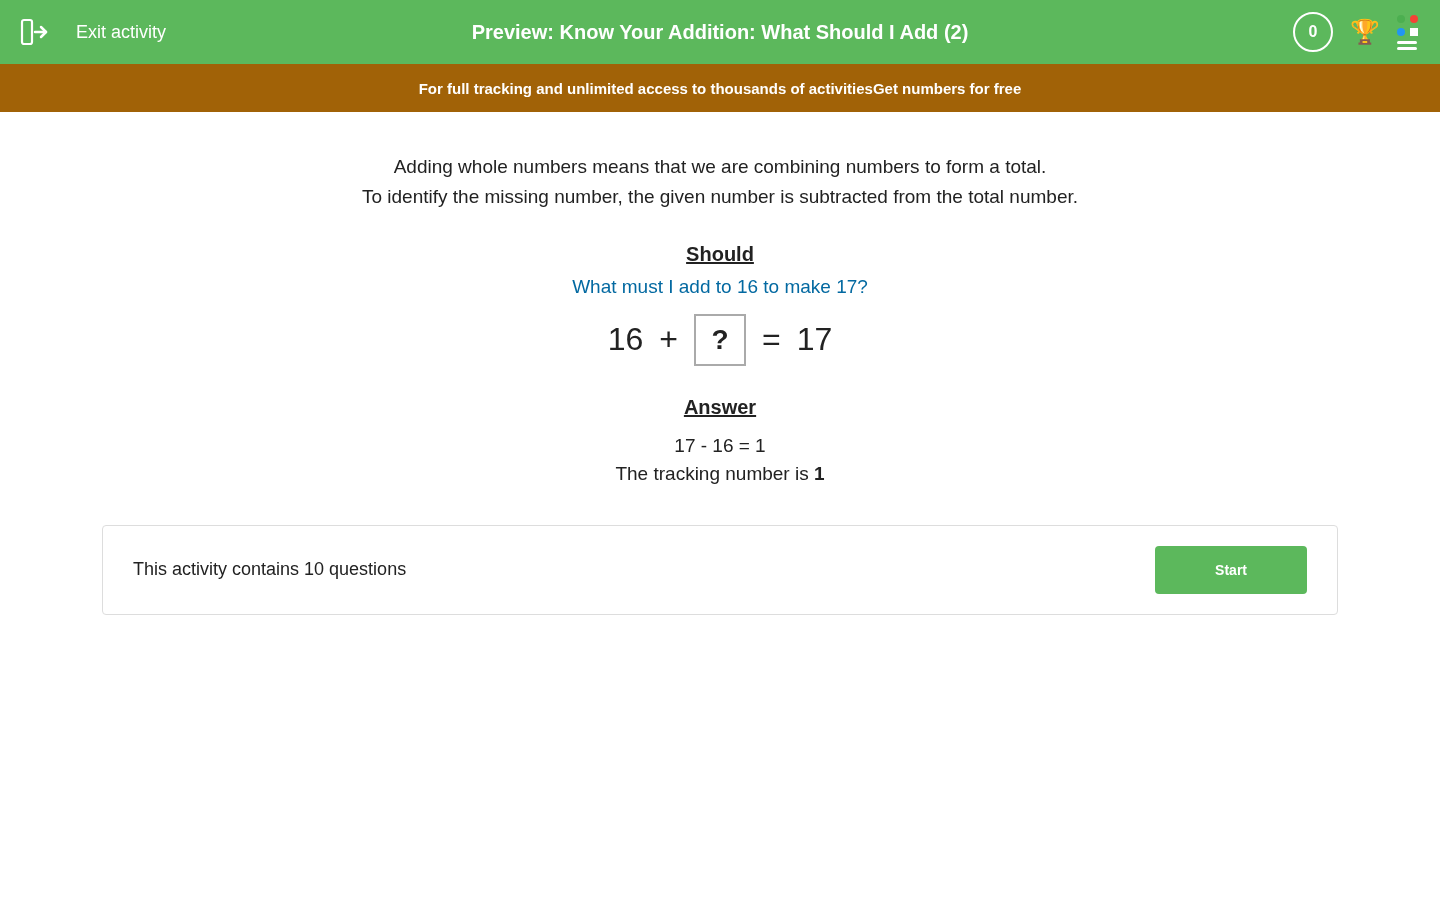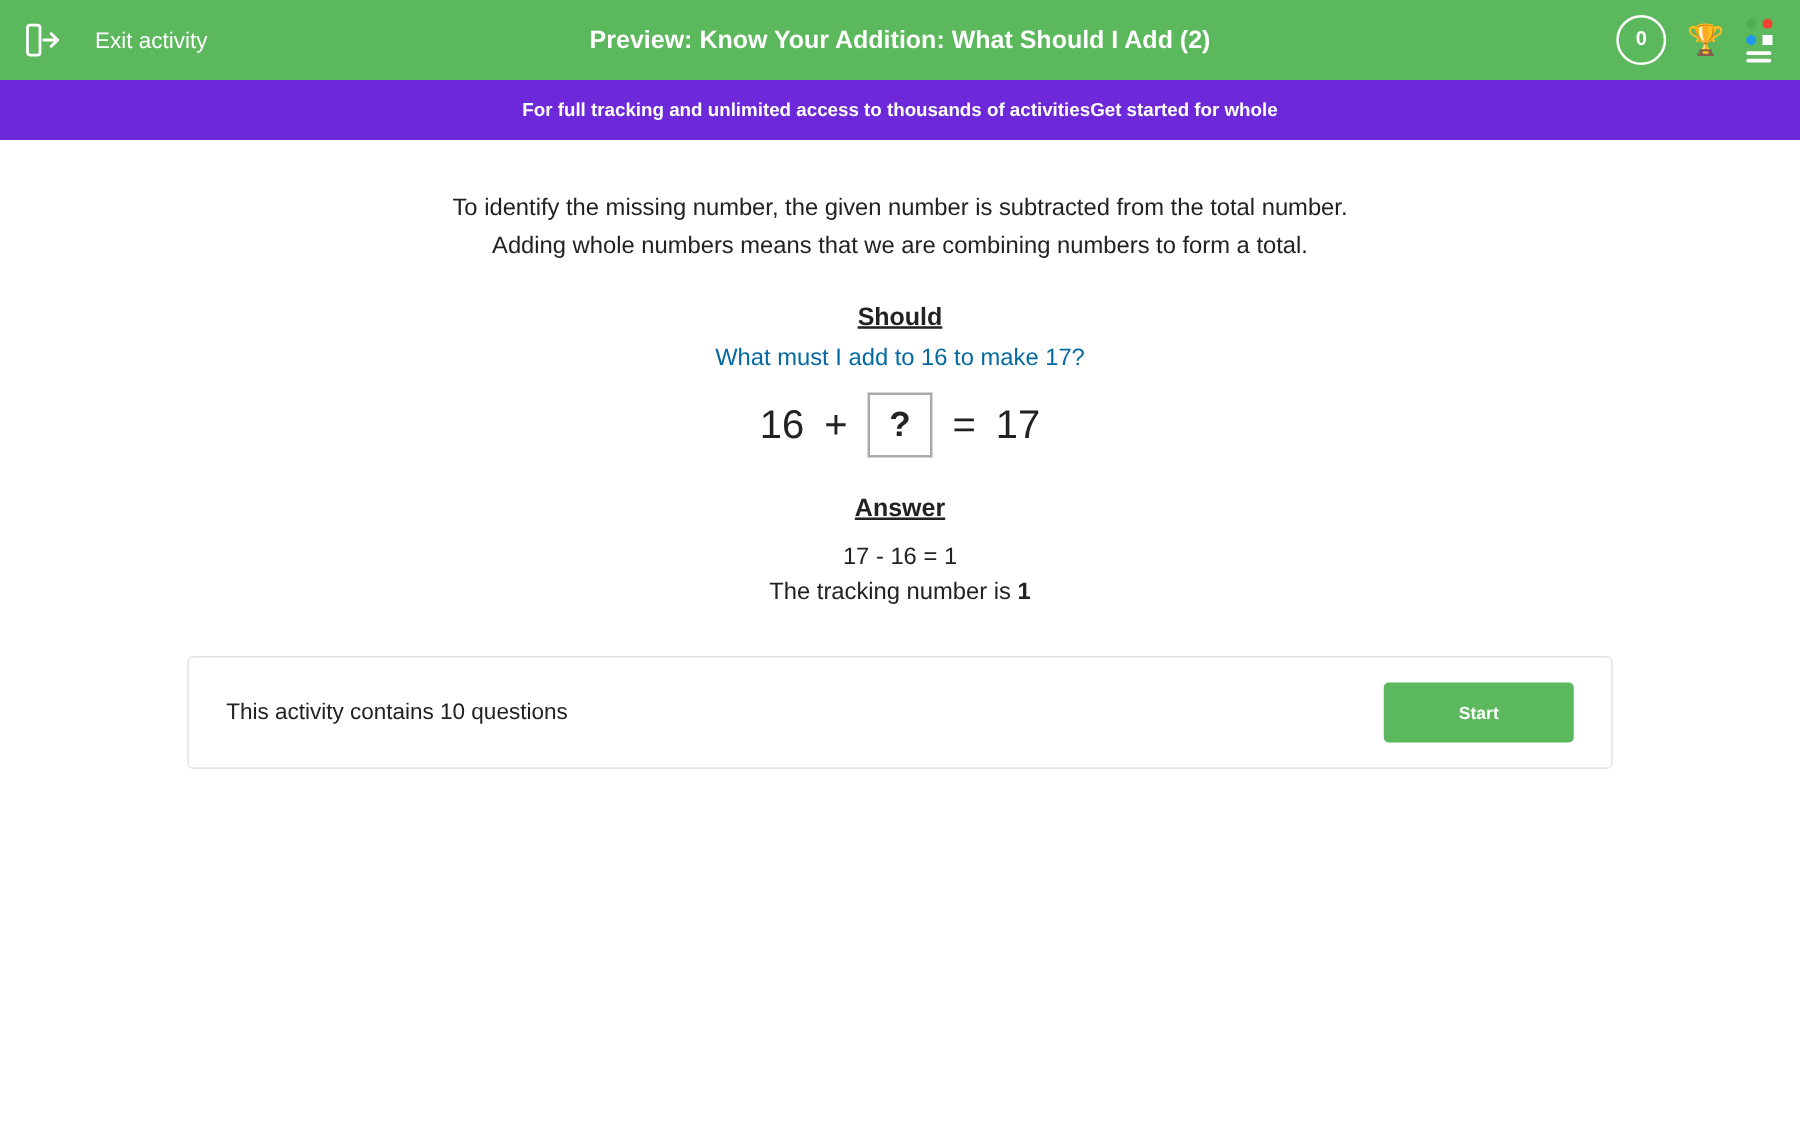--- a/index.html
+++ b/index.html
@@ -92,21 +92,21 @@
     .dot-red   { background: #f44336; }
     .dash-line {
       width: 20px;
       height: 3px;
       background: #fff;
       border-radius: 2px;
     }
 
     
     .sub-header {
-      background-color: #6d28d9;
+      background-color: #a16207;
       height: 48px;
       display: flex;
       align-items: center;
       justify-content: center;
       color: #fff;
       font-size: 15px;
     }
     .sub-header span {
       font-weight: 700;
     }
@@ -176,21 +176,21 @@
       font-size: 19px;
       color: #222;
     }
     .answer-missing strong {
       font-weight: 900;
     }
 
     
     .bottom-card {
       margin: 0 auto;
-      width: 1140px;
+      width: 1236px;
       border: 1px solid #ddd;
       border-radius: 4px;
       display: flex;
       align-items: center;
       justify-content: space-between;
       padding: 20px 30px;
       background: #fff;
     }
     .questions-info {
       font-size: 18px;
@@ -235,27 +235,27 @@
         <div class="dash-line" style="width:8px;height:8px;border-radius:0;background:#fff;"></div>
       </div>
       <div class="dash-line"></div>
       <div class="dash-line"></div>
     </div>
   </div>
 </div>
 
 <div class="sub-header">
   <span>For full tracking and unlimited access to thousands of activities </span>
-  <span style="font-weight:700; cursor:pointer;">Get started for whole</span>
+  <span style="font-weight:700; cursor:pointer;">Get numbers for free</span>
 </div>
 
 <div class="main">
   <div class="intro-text">
+    <div>Adding whole numbers means that we are combining numbers to form a total.</div>
     <div>To identify the missing number, the given number is subtracted from the total number.</div>
-    <div>Adding whole numbers means that we are combining numbers to form a total.</div>
   </div>
 
   <div class="example-section">
     <div class="example-title">Should</div>
     <div class="example-question">What must I add to 16 to make 17?</div>
     <div class="equation">
       <span>16</span>
       <span>+</span>
       <div class="question-box">?</div>
       <span>=</span>

